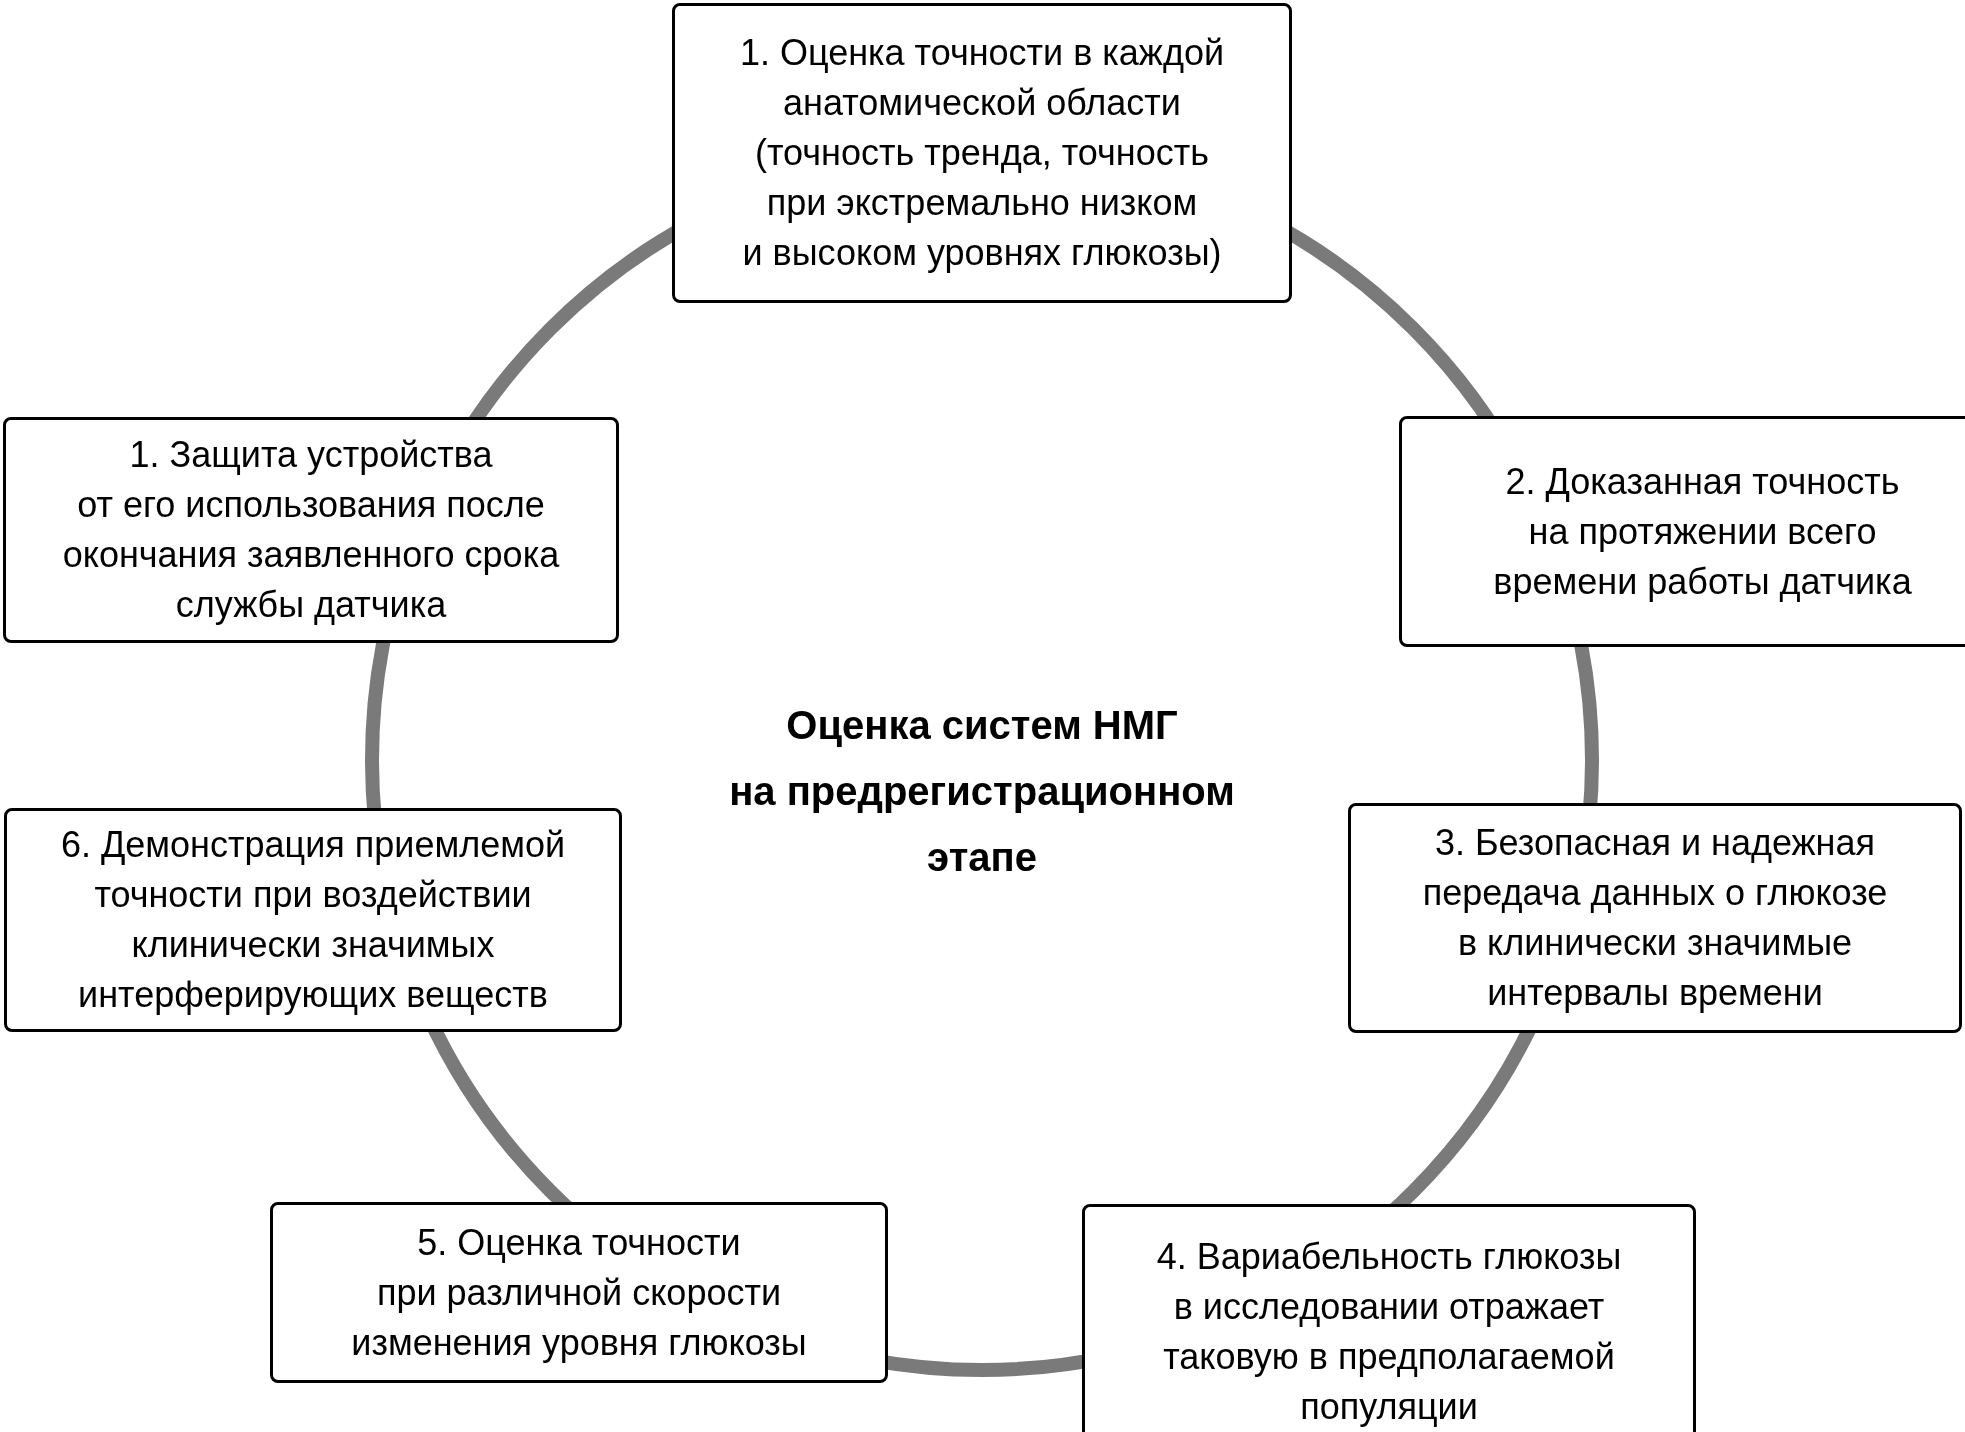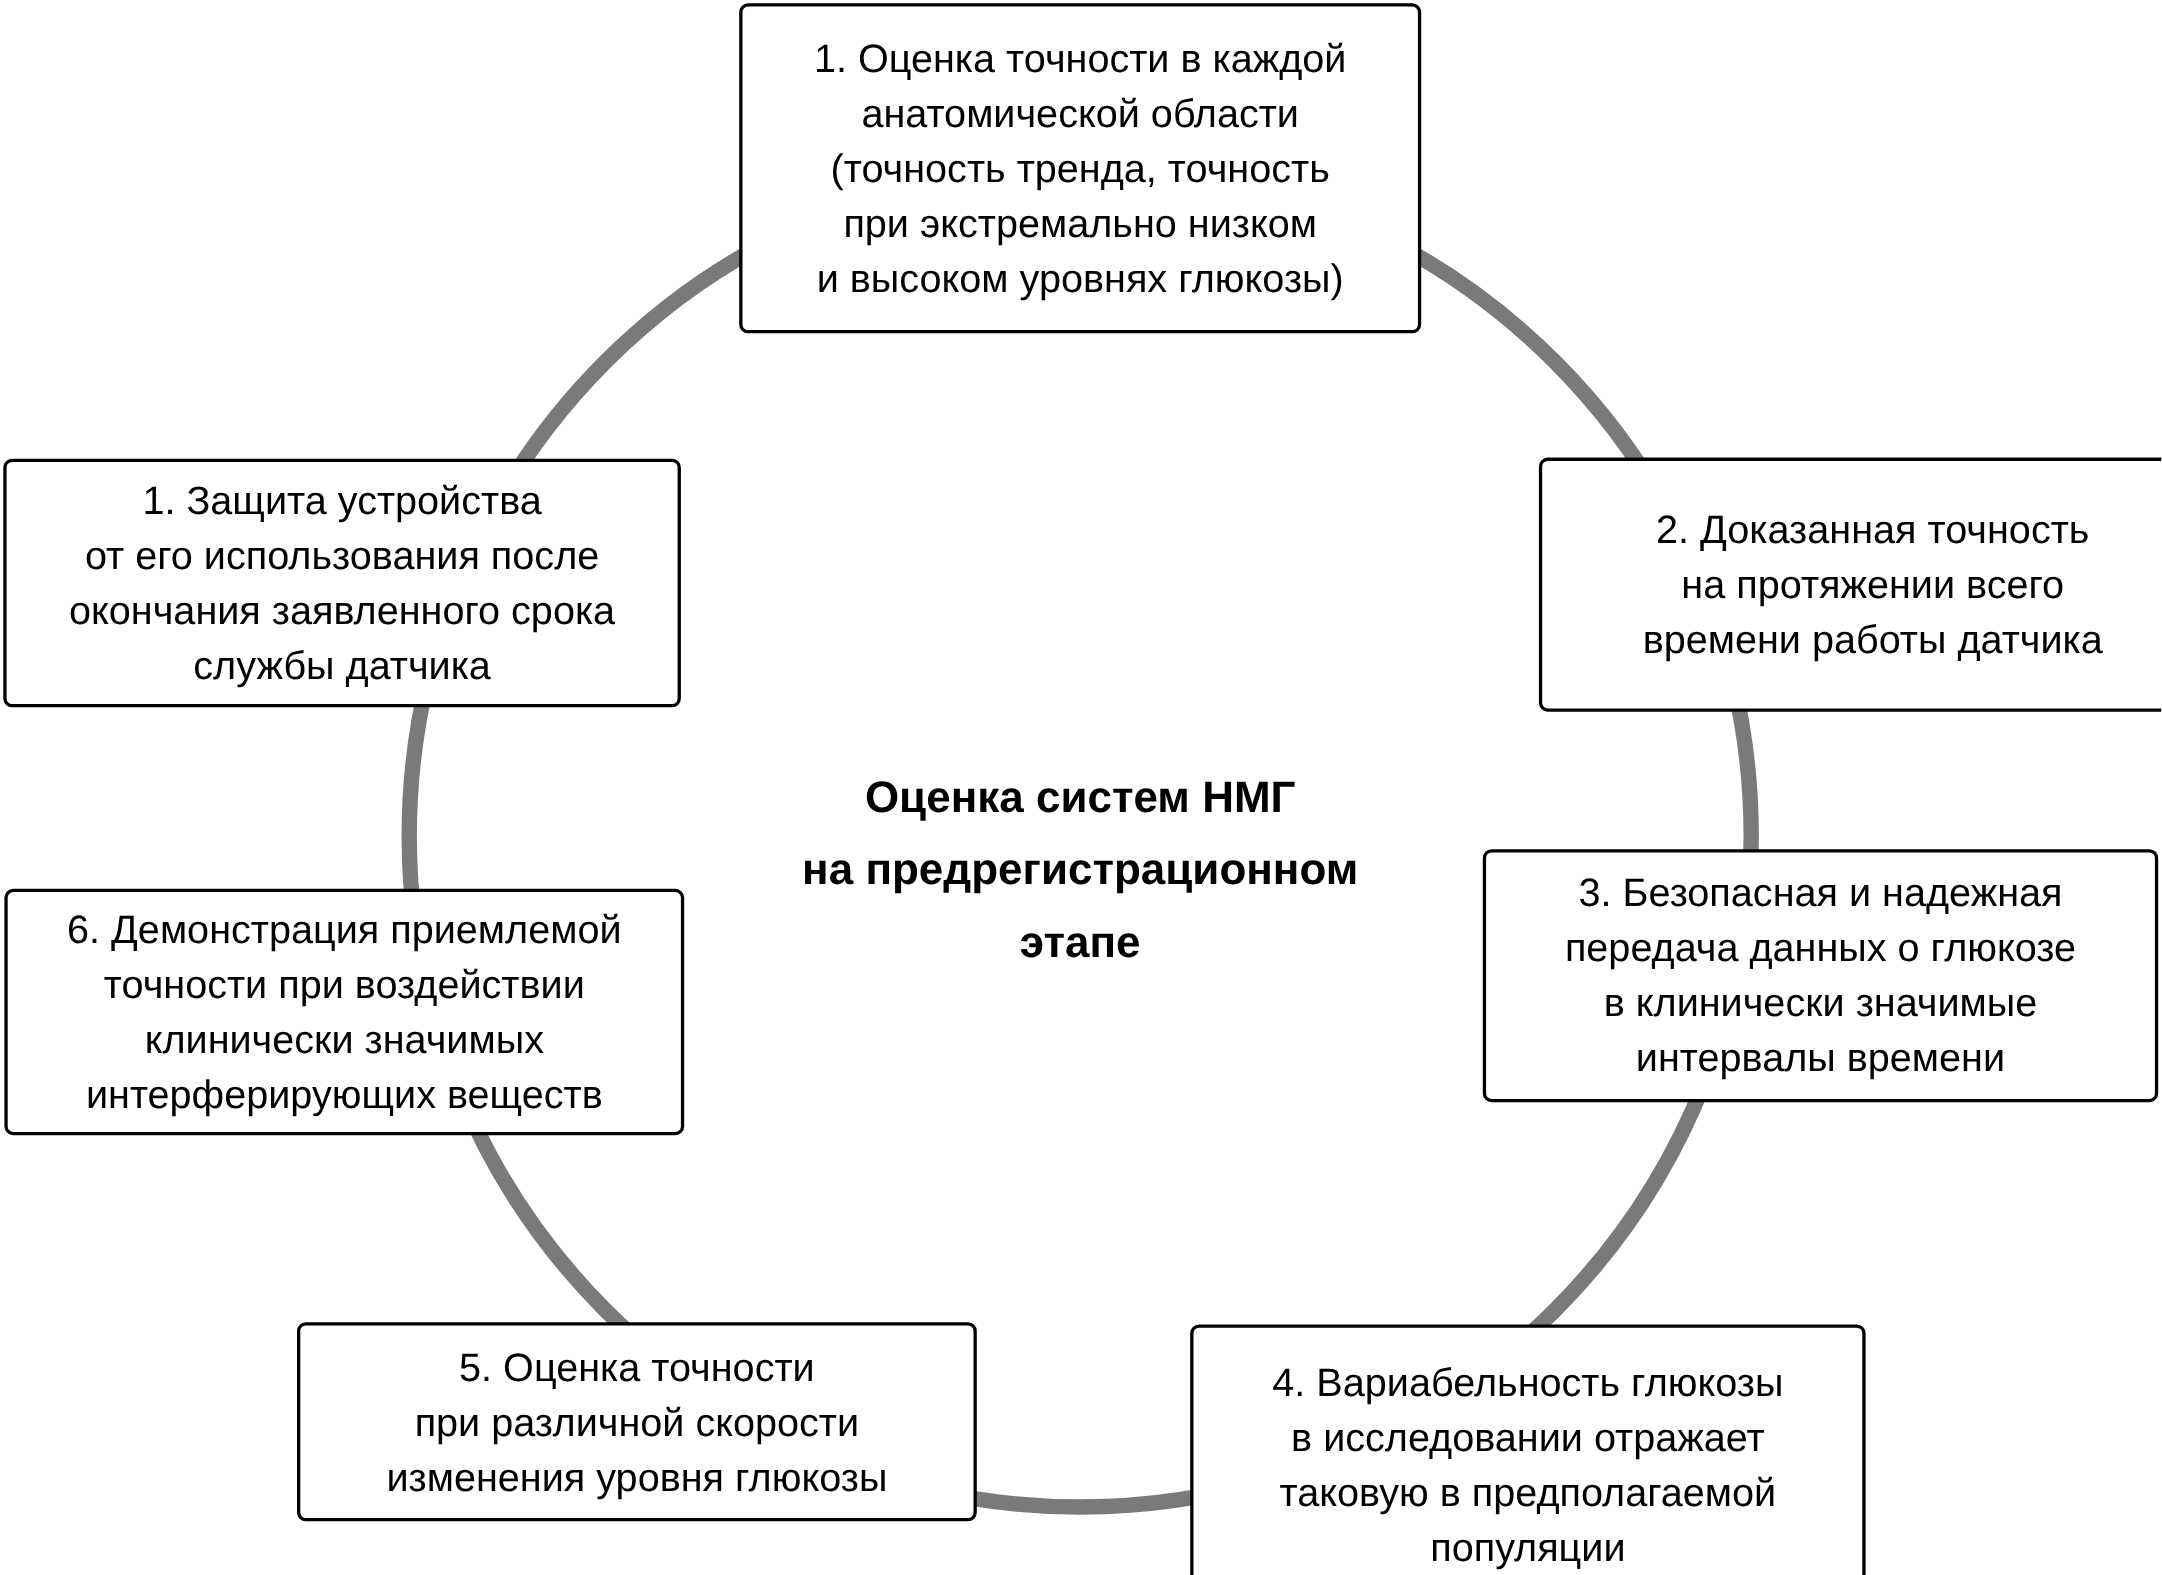--- a/index.html
+++ b/index.html
@@ -34,21 +34,21 @@
     align-items: center;
     justify-content: center;
     text-align: center;
     font-size: 36px;
     line-height: 50px;
     white-space: pre-line;
     padding: 4px 8px;
   }
   .box1 { left: 672px;  top: 3px;    width: 620px; height: 300px; }
   .box2 { left: 1351px; top: 416px;  width: 607px; height: 231px; margin-left: 48px; }
-  .box3 { left: 1348px; top: 772px;  width: 614px; height: 230px; }
+  .box3 { left: 1348px; top: 803px;  width: 614px; height: 230px; }
   .box4 { left: 1082px; top: 1204px; width: 614px; height: 255px; }
   .box5 { left: 270px;  top: 1202px; width: 618px; height: 181px; }
   .box6 { left: 4px;    top: 808px;  width: 618px; height: 224px; }
   .box7 { left: 3px;    top: 417px;  width: 616px; height: 226px; }
   .center-label {
     position: absolute;
     left: 632px;
     top: 692px;
     width: 700px;
     text-align: center;

